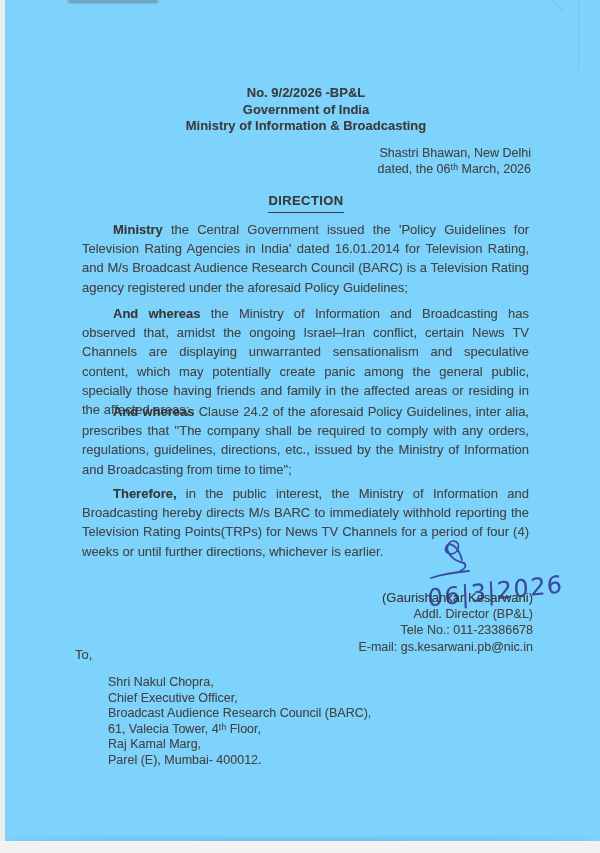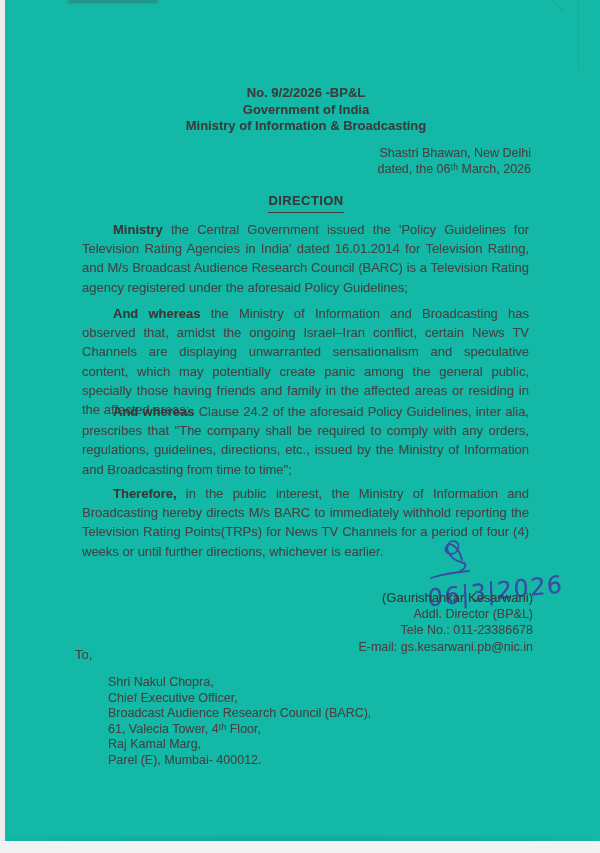--- a/index.html
+++ b/index.html
@@ -1,17 +1,17 @@
 <!DOCTYPE html>
 <html style="--ink: #3a4ba5;"><head>
 <meta charset="utf-8">
 <style>
   html,body{margin:0;padding:0;background:#e9e9e9;}
   .page{
-    position:relative;width:600px;height:853px;background:#14b8a6;overflow:hidden;
+    position:relative;width:600px;height:853px;background:#7dd3fc;overflow:hidden;
     font-family:"Liberation Sans","DejaVu Sans",sans-serif;color:#454545;
   }
   .doc-text{text-shadow:0 0 .5px rgba(70,70,70,.35);}
   .edge-left{position:absolute;left:0;top:0;width:5px;height:853px;background:#ececec;}
   .edge-right-line{position:absolute;left:578px;top:0;width:1px;height:70px;background:rgba(0,0,0,.06);}
   .top-smudge{position:absolute;left:68px;top:0;width:90px;height:3px;background:rgba(75,75,75,.45);filter:blur(1px);border-radius:2px;}
   .top-streak{position:absolute;left:545px;top:4px;width:22px;height:1px;background:rgba(0,0,0,.07);transform:rotate(40deg);}
   .bottom-strip{position:absolute;left:0;top:841px;width:600px;height:12px;background:#f2f2f2;}
   .bottom-shadow{position:absolute;left:8px;top:838px;width:584px;height:4px;background:rgba(0,0,0,.12);filter:blur(2px);border-radius:50%;}
 

